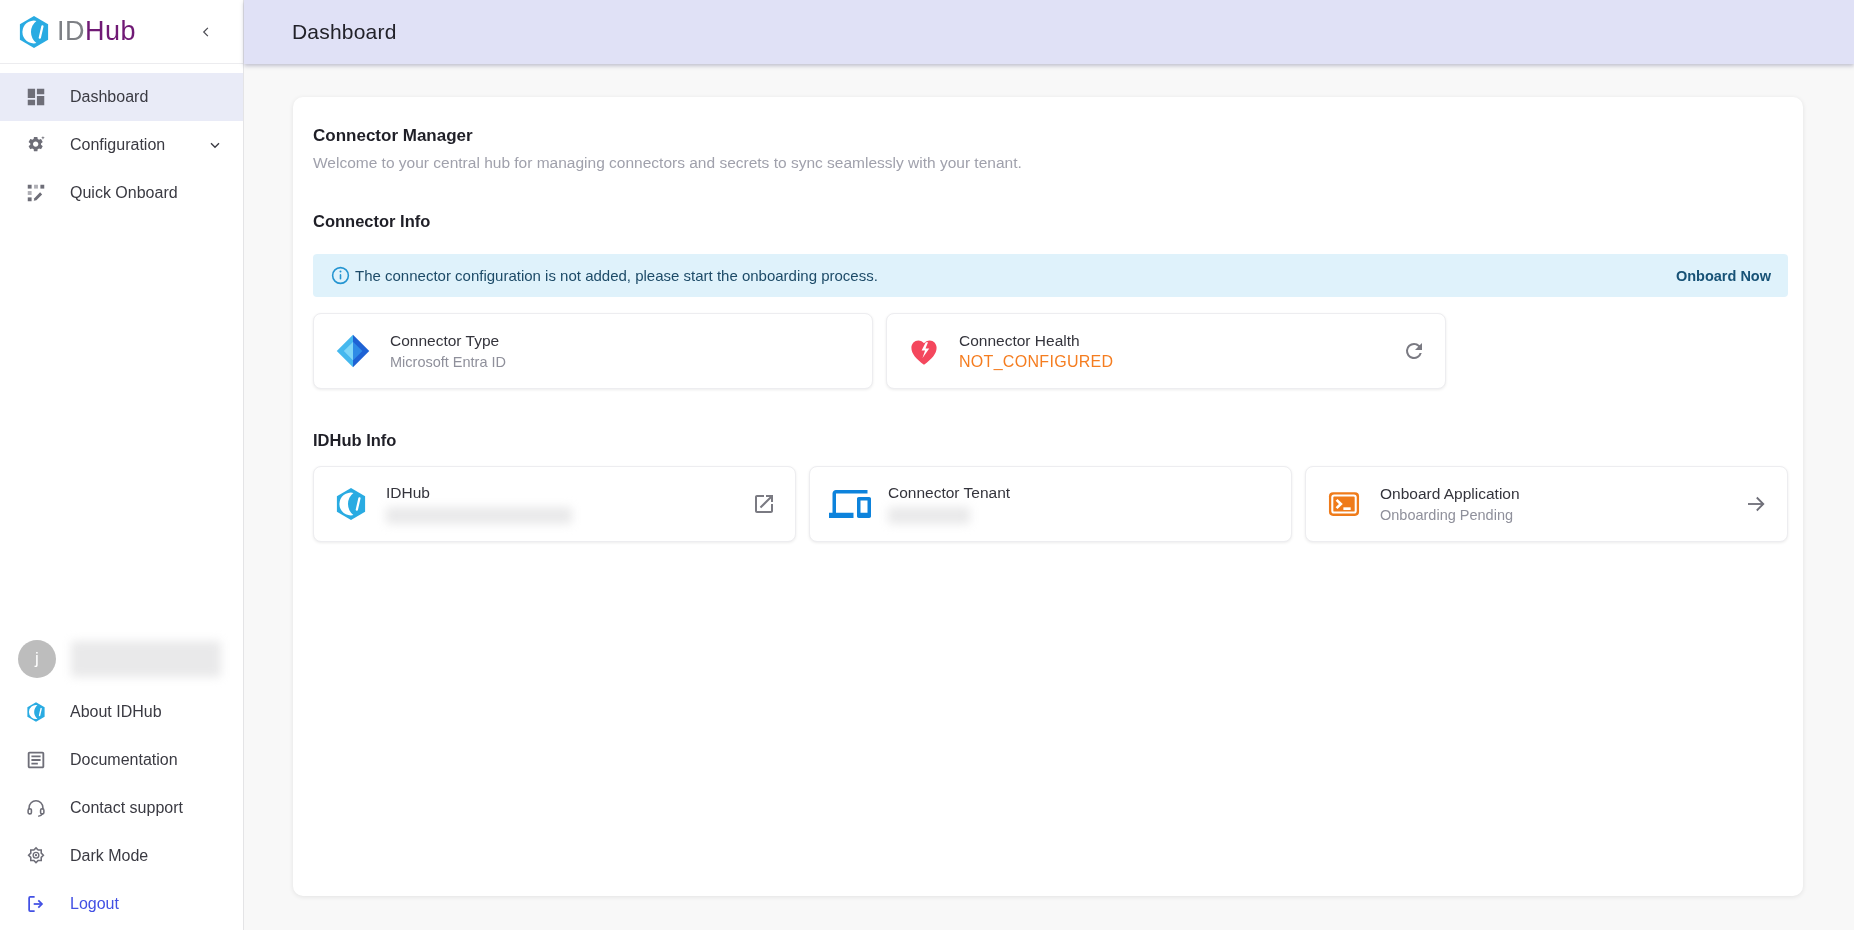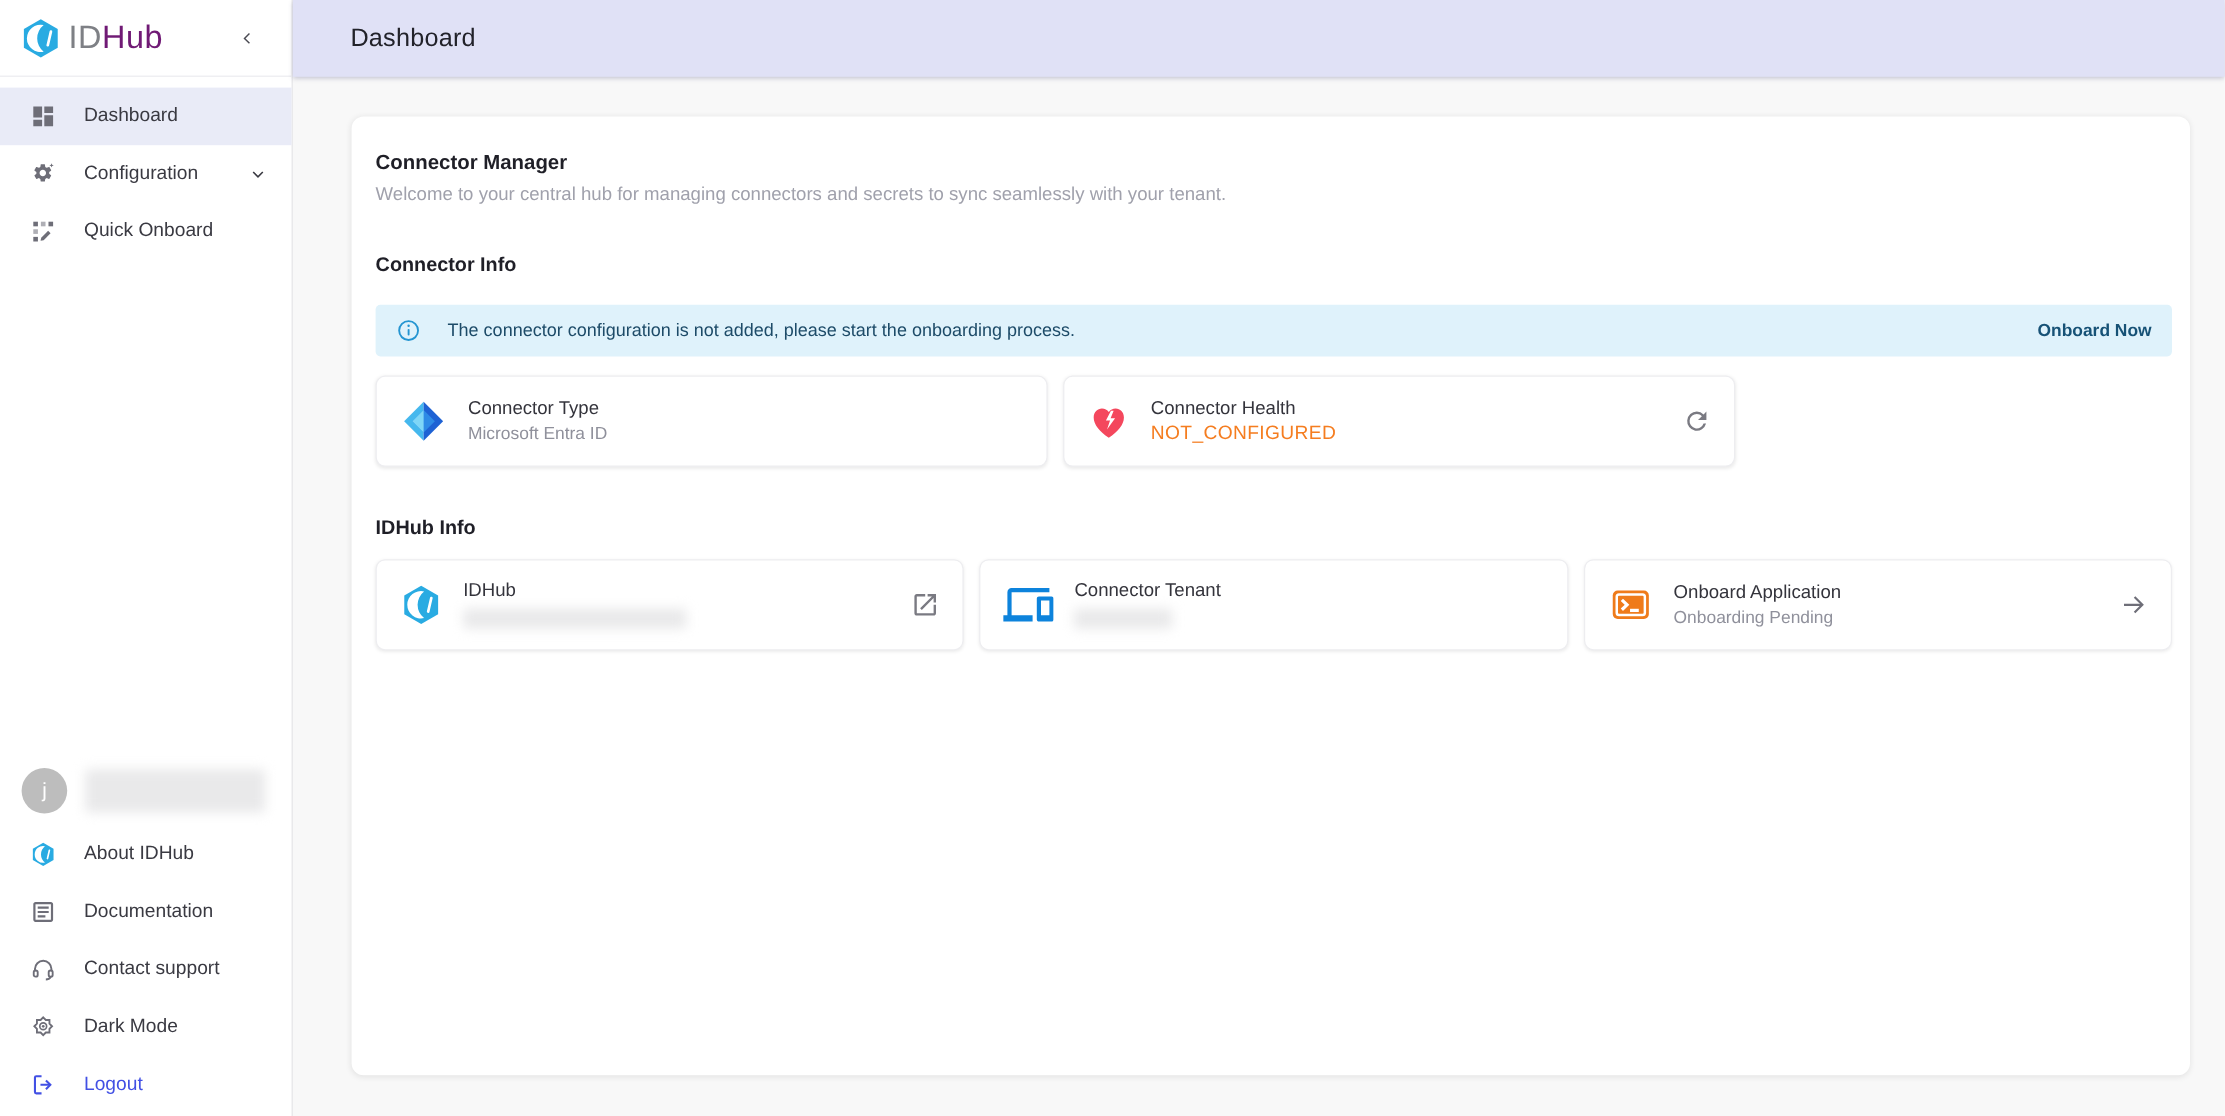--- a/index.html
+++ b/index.html
@@ -52,33 +52,33 @@
   
   .main { flex:1; display:flex; flex-direction:column; min-width:0; }
   .header {
     height:64px; flex:0 0 64px; background:#e0e1f6;
     box-shadow:0 2px 4px rgba(90,90,130,.35);
     display:flex; align-items:center; padding-left:48px;
     position:relative; z-index:2;
   }
   .header-title { font-size:21px; color:#22222a; letter-spacing:.2px; }
 
-  .content { flex:1; padding:33px 29px 0 49px; }
+  .content { flex:1; padding:33px 51px 0 49px; }
   .panel {
     background:#fff; border-radius:10px; height:799px;
     box-shadow:0 1px 5px rgba(0,0,0,.09);
     padding:22px 15px 24px 20px;
   }
   .panel-title { font-size:17px; font-weight:700; color:#1f1f27; margin:7px 0 0; }
   .panel-sub { margin:8px 0 0; font-size:15.5px; color:#a0a1ac; }
   .section-heading { margin:40px 0 0; font-size:16.5px; font-weight:700; color:#1f1f27; }
 
   .banner {
     margin-top:23px; height:43px; background:#dff2fb; border-radius:4px;
-    display:flex; align-items:center; gap:22px; padding:0 17px;
+    display:flex; align-items:center; gap:4px; padding:0 17px;
   }
   .banner svg { width:21px; height:21px; flex:0 0 21px; }
   .banner-text { font-size:15px; color:#1d4b68; }
   .banner-action { margin-left:auto; font-size:14.5px; font-weight:700; color:#175276; cursor:pointer; }
 
   .cards-row { display:flex; gap:13px; margin-top:16px; }
   .card {
     width:560px; height:76px; background:#fff;
     border:1px solid #ededf0; border-radius:8px;
     box-shadow:0 1px 3px rgba(0,0,0,.08);

